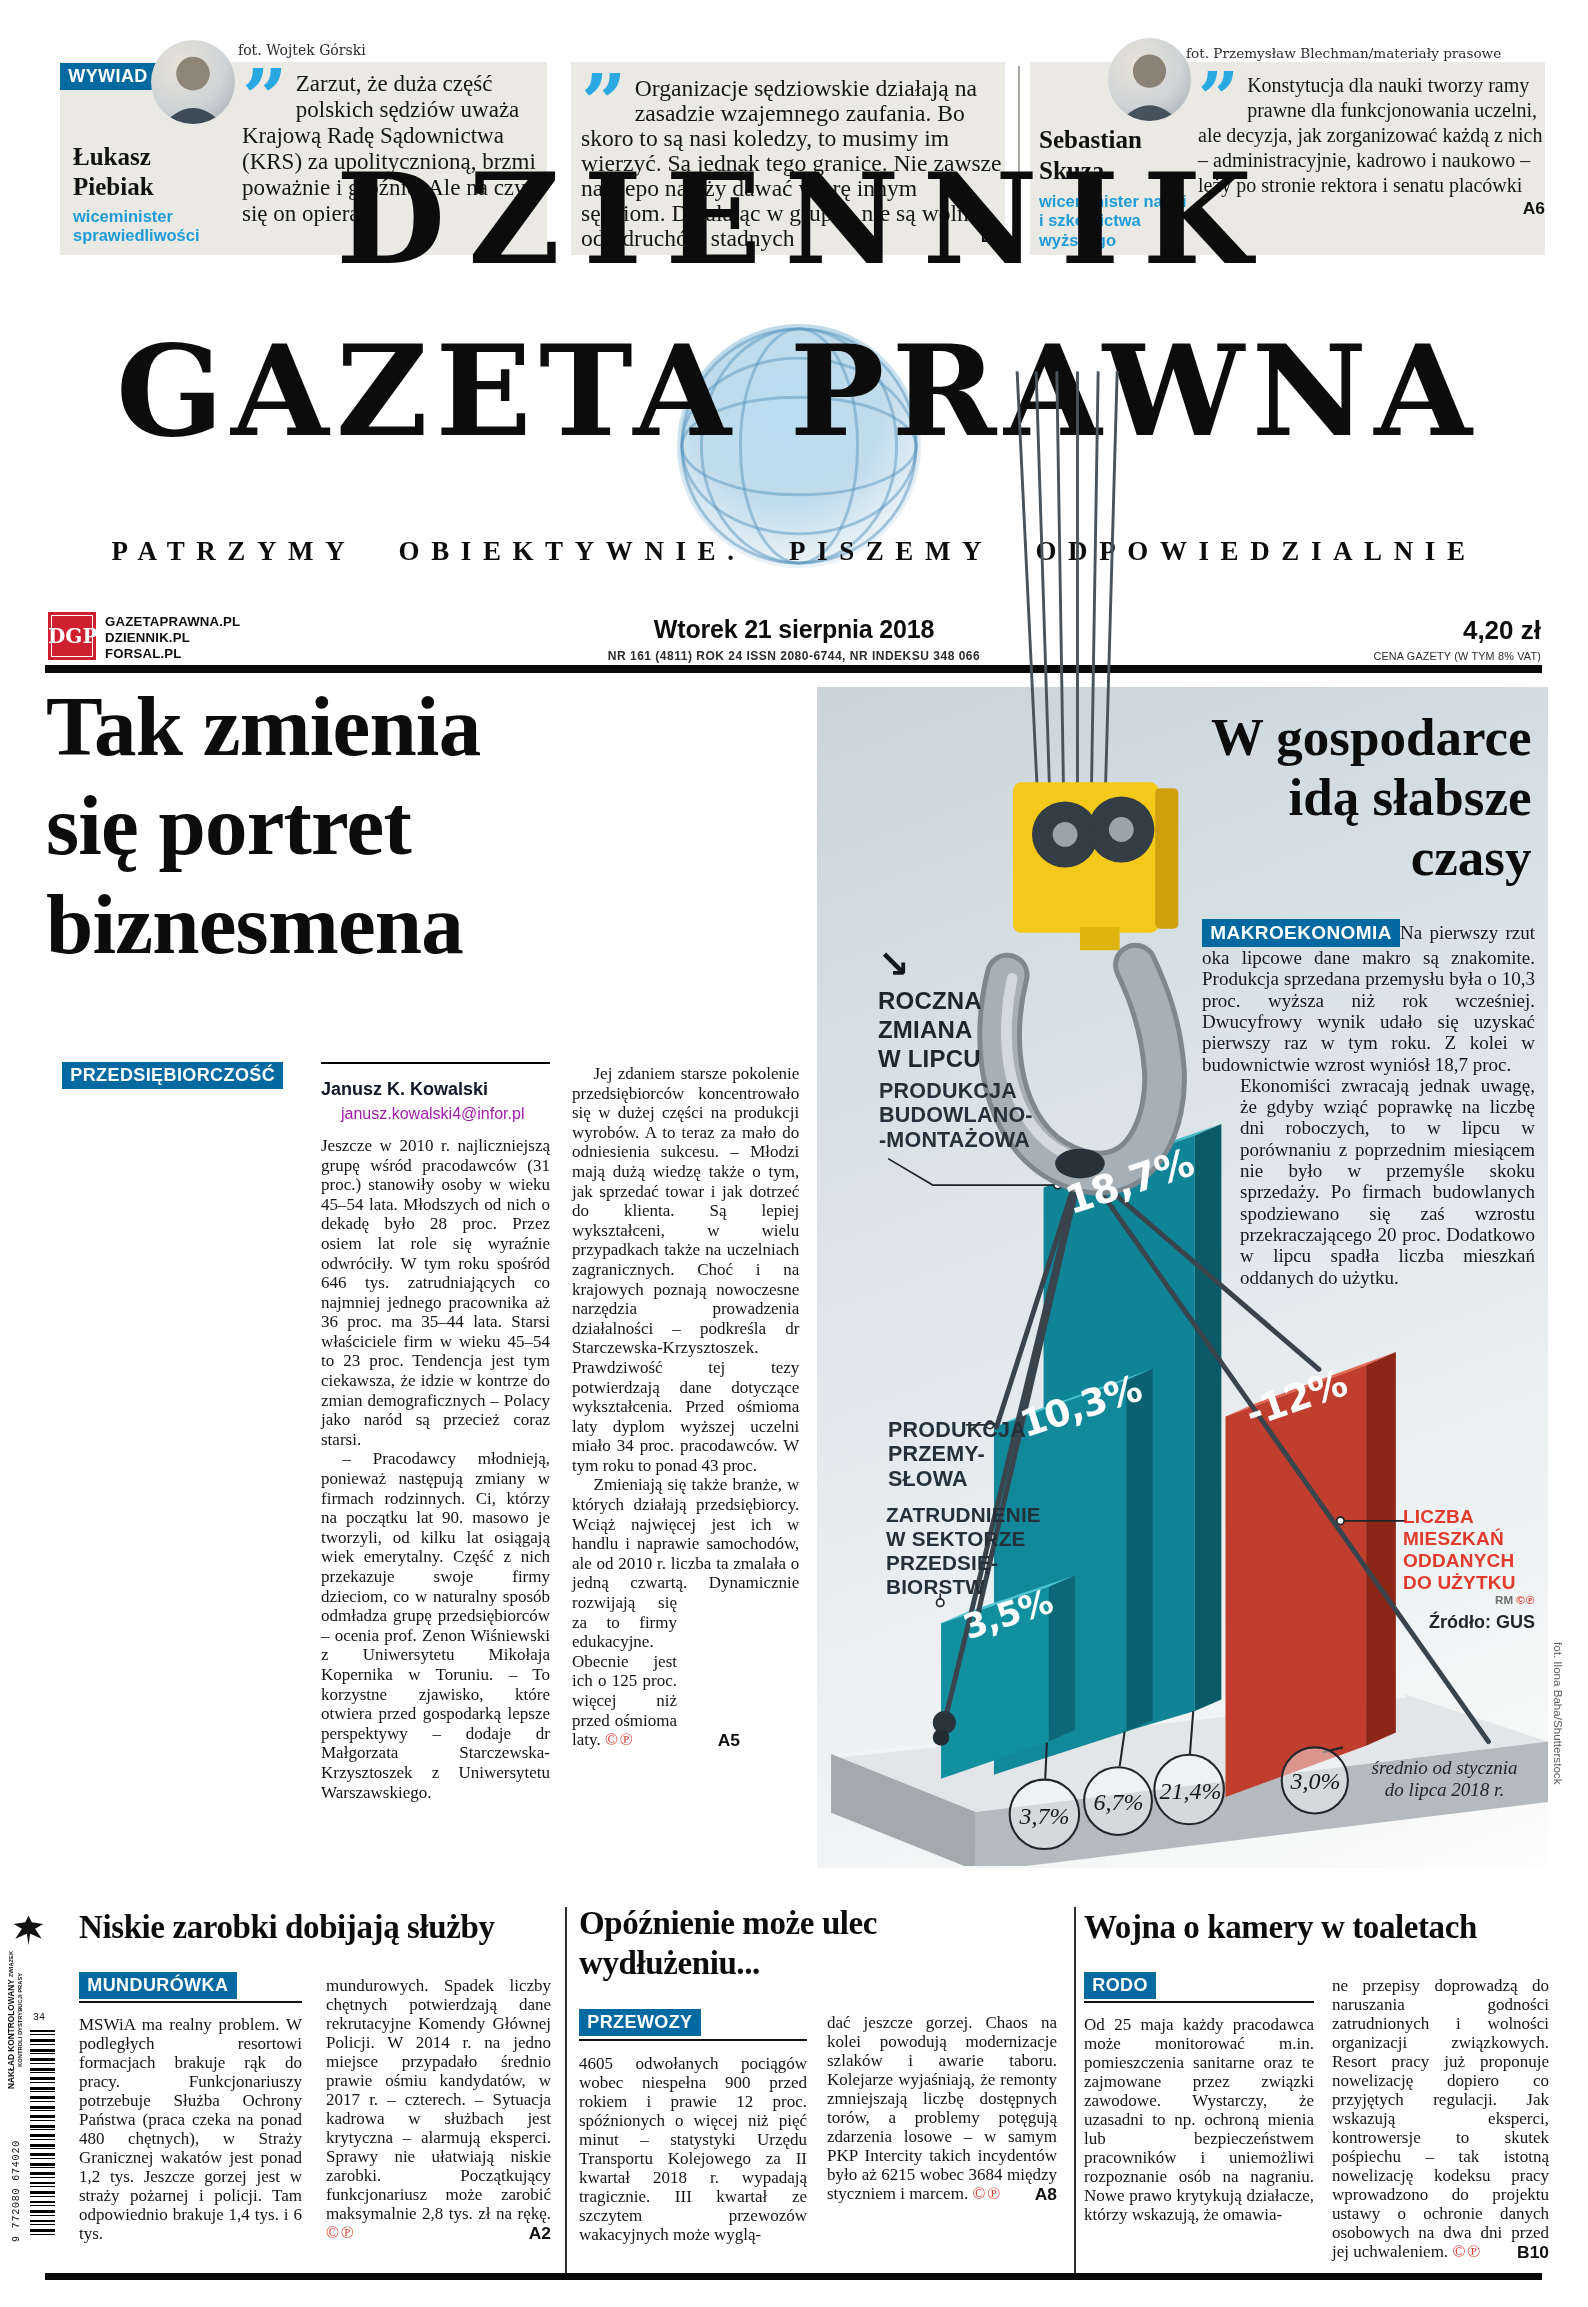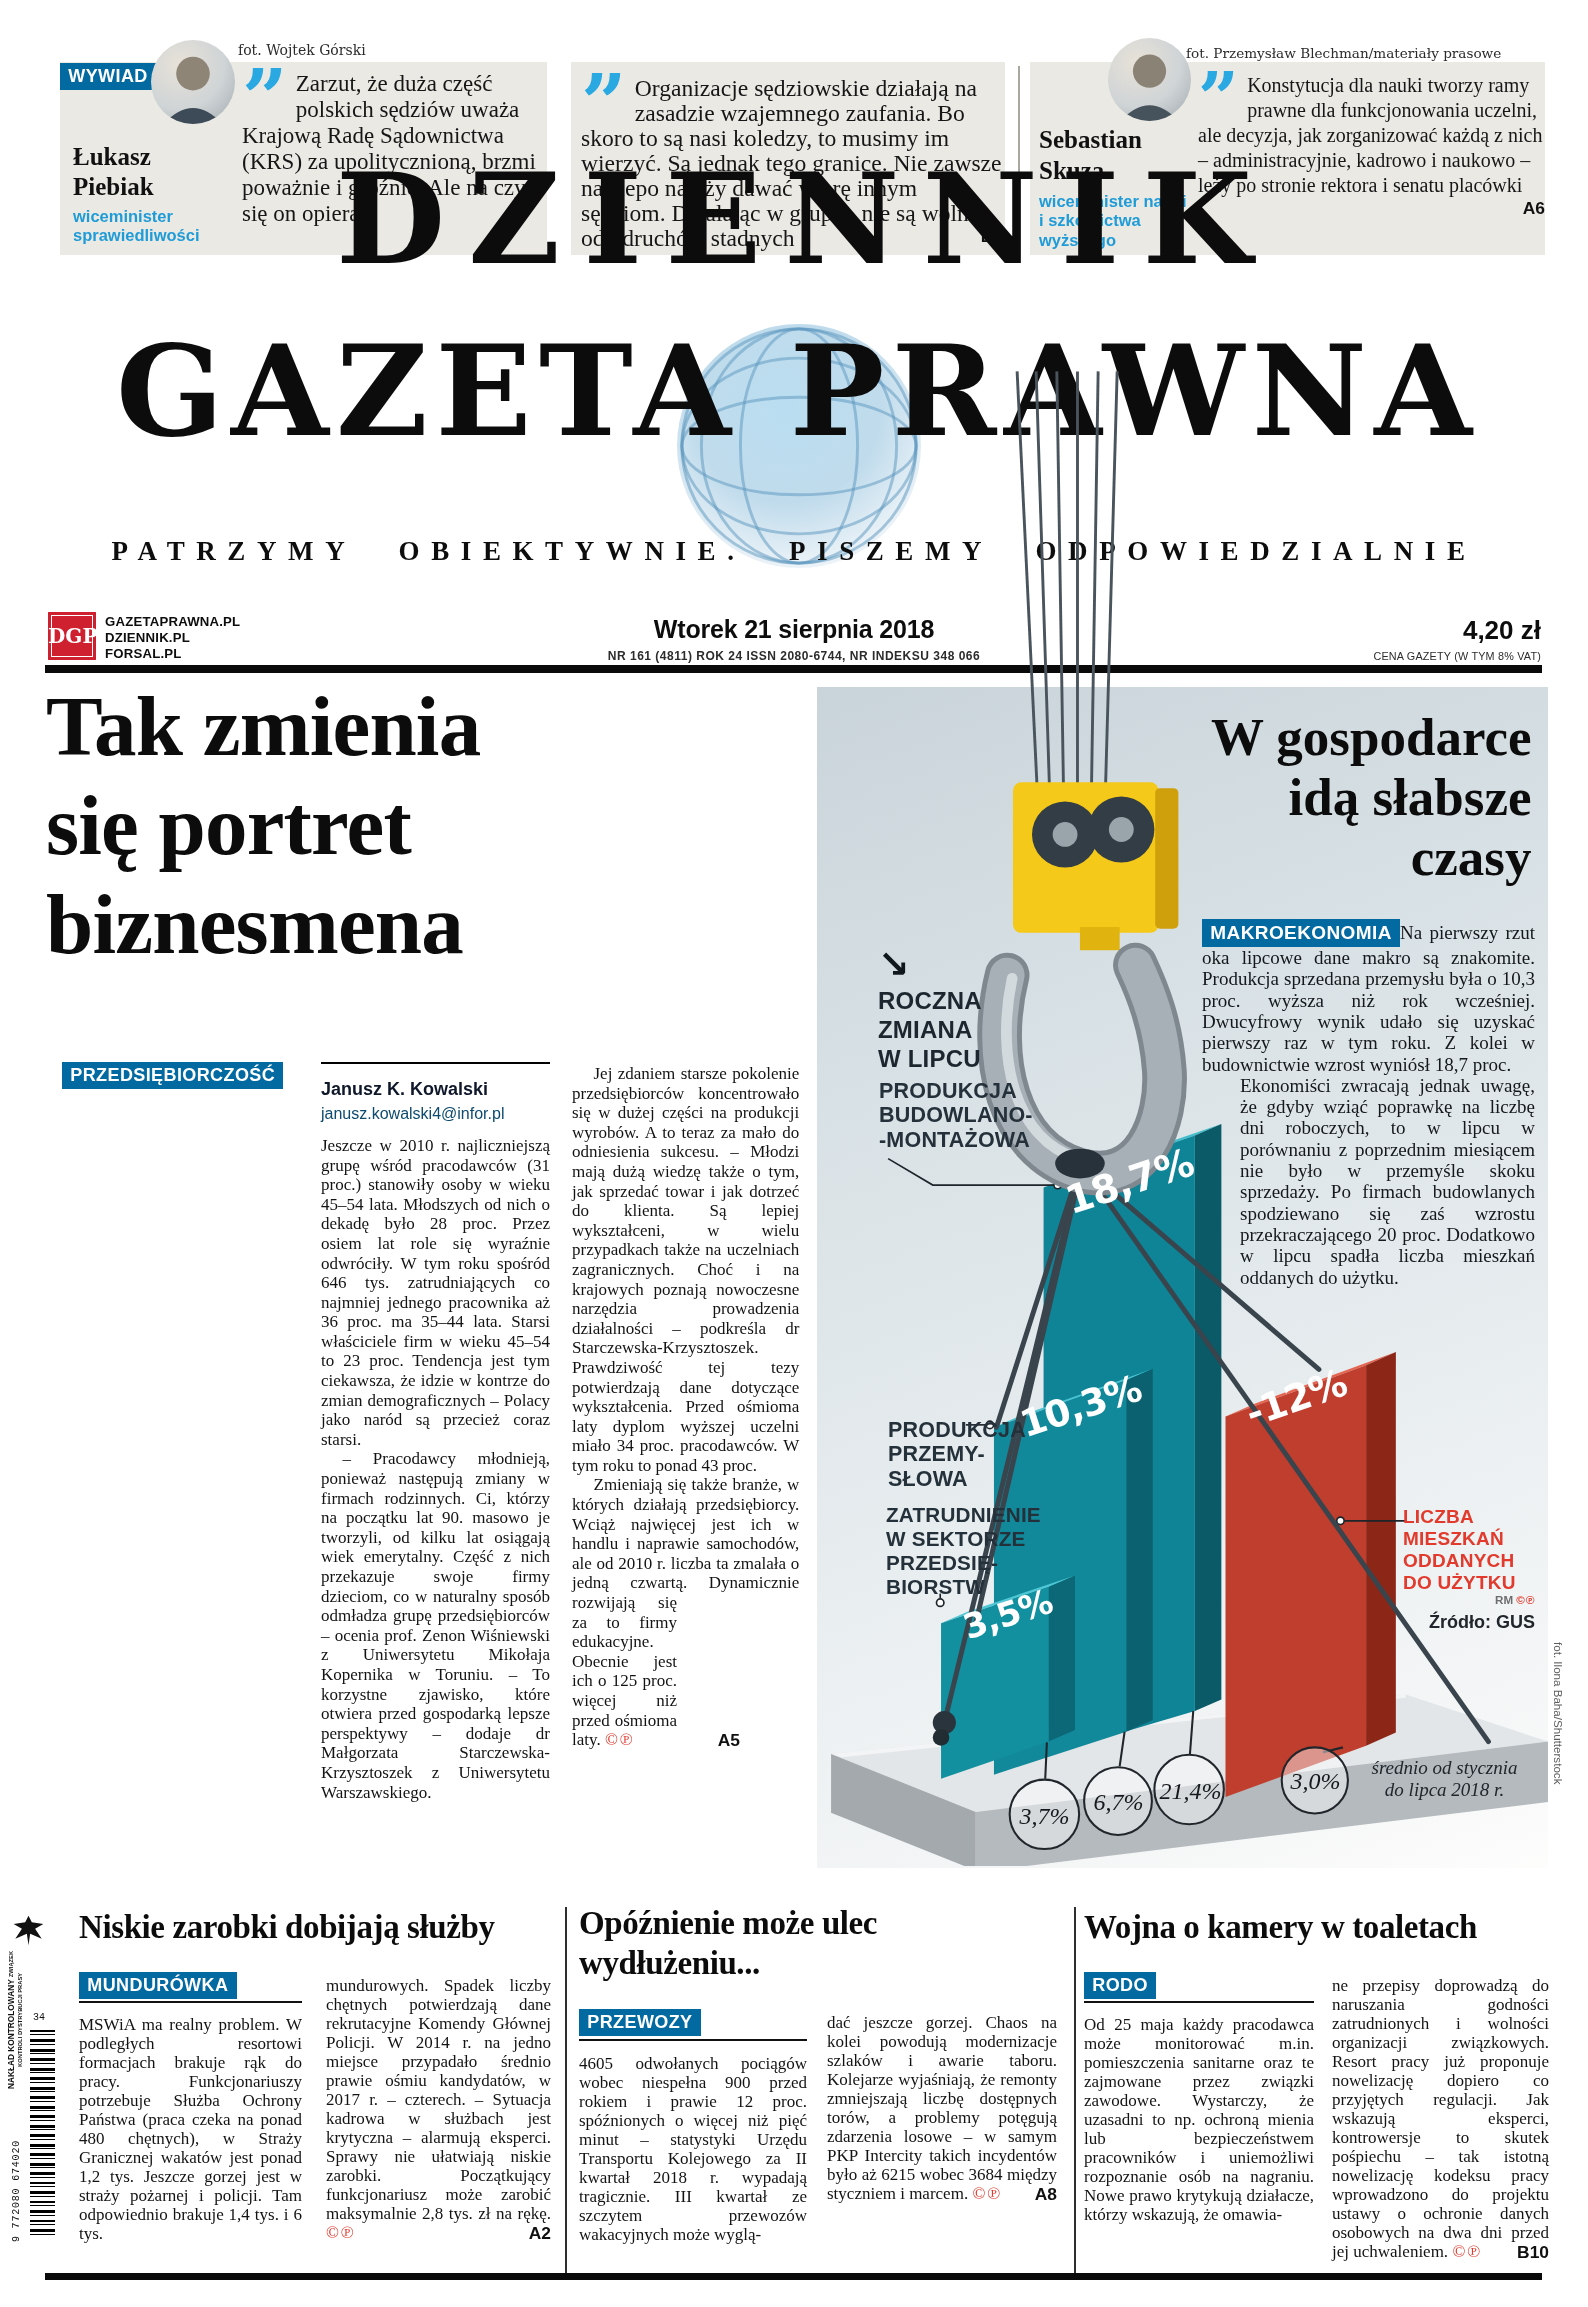--- a/index.html
+++ b/index.html
@@ -48,21 +48,21 @@
   .rule-bot { position:absolute; left:45px; top:2273px; width:1497px; height:6.6px; background:#0a0a0a; }
 
   
   .bighead { position:absolute; left:46px; top:677px; font:bold 85px/99px "Liberation Serif", serif;
              color:#0c0c0c; white-space:pre-line; letter-spacing:-0.8px; }
   .intro { position:absolute; left:48px; top:1100px; width:263px; font:23px/30px "Liberation Serif", serif; color:#121212; }
   .intro b { font-family:"Liberation Sans", sans-serif; font-size:21.5px; }
   .col { position:absolute; }
   .byrule { width:229px; height:1.7px; background:#000; }
   .author { font:bold 18px/1.2 "Liberation Sans", sans-serif; color:#0f172a; margin-top:15px; }
-  .email { font:16px/1.2 "Liberation Sans", sans-serif; color:#0c4a6e; margin-top:3.3px; }
+  .email { font:16px/1.2 "Liberation Sans", sans-serif; color:#a21caf; margin-top:3.3px;margin-left:20px; }
   .jp { font:17px/19.6px "Liberation Serif", serif; text-align:justify; color:#131313; }
   .jp.ind { text-indent:21.5px; }
   .bodywrap { margin-top:13.2px; }
   .flr { float:right; } .fll { float:left; }
   .crr { clear:right; } .crl { clear:left; }
 
   
   .panel { position:absolute; left:817px; top:687px; width:731px; height:1181px;
            background:linear-gradient(160deg, #c9d4da 0%, #d8e1e5 30%, #e9eef0 65%, #f7f8f8 92%, #fdfdfc 100%);padding-left:44px; }
   .panel > * { position:absolute; }

